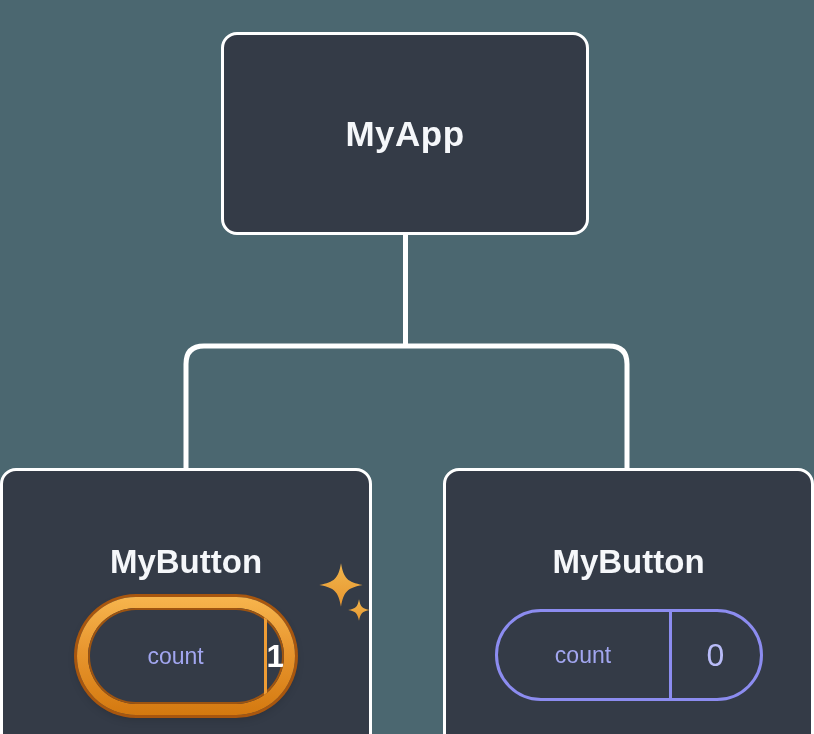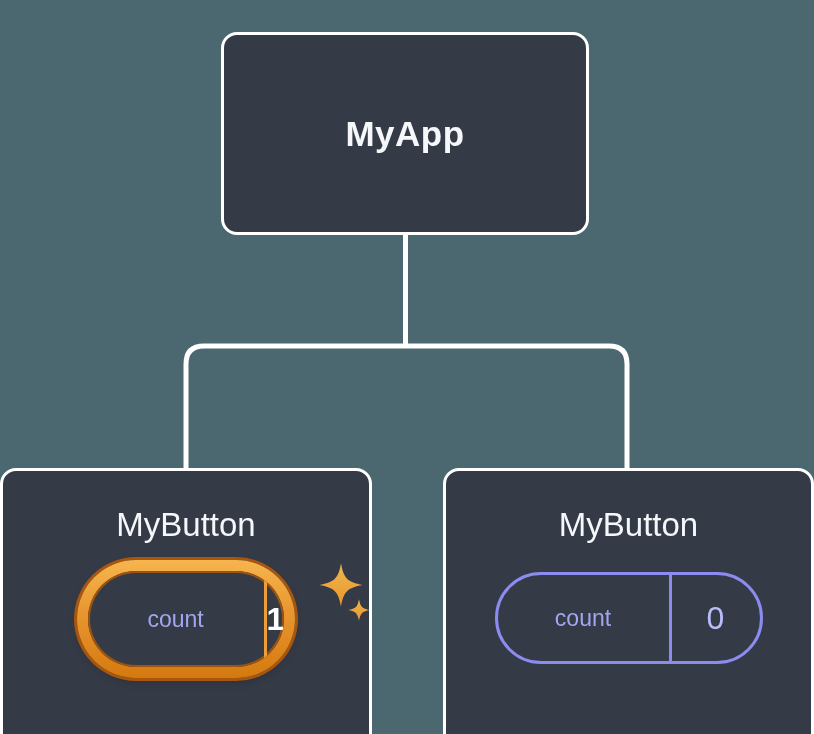--- a/index.html
+++ b/index.html
@@ -41,23 +41,23 @@
 
   .node-btn {
     display: flex;
     flex-direction: column;
     align-items: center;
   }
   .node-btn-left  { left: 0px;   top: 468px; width: 372px; height: 290px; }
   .node-btn-right { left: 443px; top: 468px; width: 371px; height: 290px; }
 
   .btn-label {
-    margin-top: 35px;
+    margin-top: 72px;
     font-size: 33px;
-    font-weight: 400;
+    font-weight: 700;
     color: #f5f7fa;
   }
 
   
   .pill-outer {
     margin-top: 16px;
     padding: 11px;
     border-radius: 999px;
     background: linear-gradient(180deg, #f7b54d 0%, #e8962f 45%, #d4790f 100%);
     box-shadow: 0 0 0 3px #a8560e, 0 4px 10px rgba(0,0,0,0.18);

